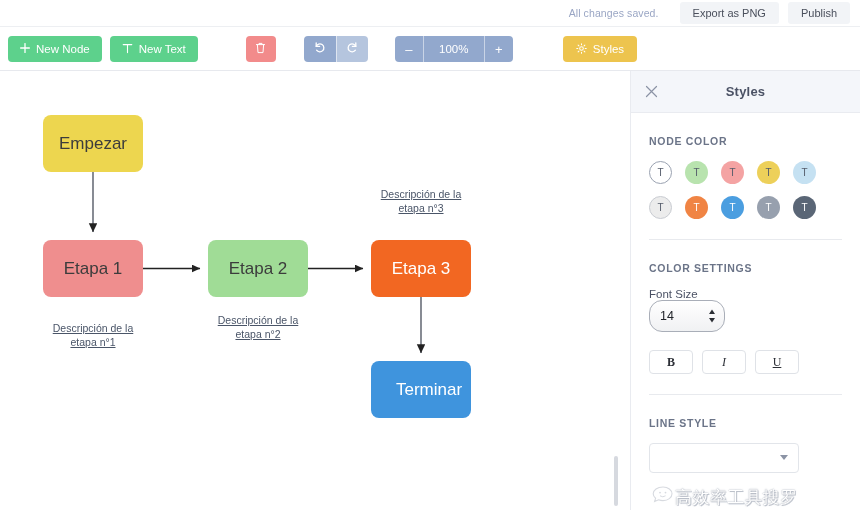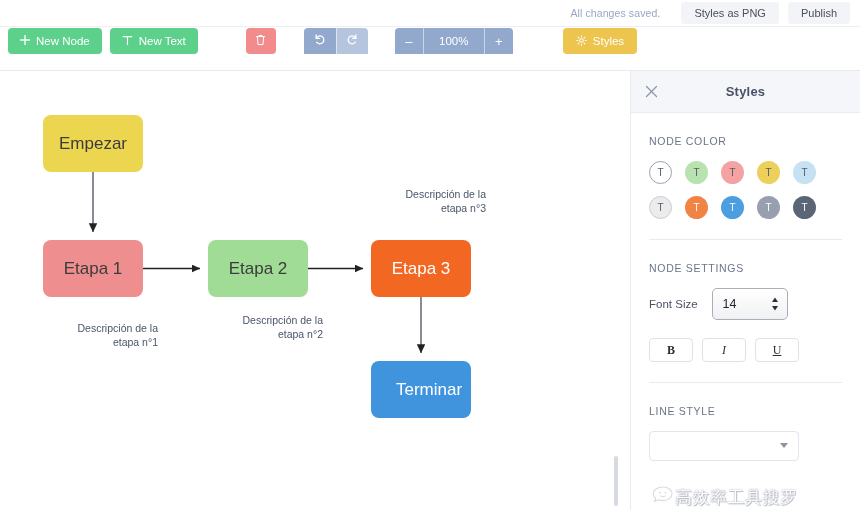--- a/index.html
+++ b/index.html
@@ -25,21 +25,21 @@
   .topbtn {
     background: #f2f4f7; border: none; border-radius: 3px;
     font-size: 11px; color: #4a4f5c; padding: 5px 13px;
     font-family: "Liberation Sans", sans-serif; cursor: pointer;
     margin-left: 9px; white-space: nowrap;
   }
 
   
   .toolbar {
     position: absolute; left: 0; top: 28px; width: 860px; height: 43px;
-    background: #ffffff; display: flex; 
+    background: #ffffff; display: flex; align-items: center;
     padding-left: 8px; border-bottom: 1px solid #e7e9ee;
   }
   .btn-green {
     background: #5dd18c; color: #ffffff; border: none; border-radius: 4px;
     height: 26px; padding: 0 12px; font-size: 11.5px;
     font-family: "Liberation Sans", sans-serif; cursor: pointer;
     display: flex; align-items: center; gap: 6px; margin-right: 8px;
   }
   .btn-red {
     background: #f28b8b; color: #ffffff; border: none; border-radius: 4px;
@@ -91,21 +91,21 @@
     font-size: 17px; cursor: pointer; user-select: none;
   }
   .n-empezar { left: 42px; top: 44px;  width: 100px; height: 57px; background: #edd64f; color: #3c3c3c; }
   .n-etapa1  { left: 42px; top: 169px; width: 100px; height: 57px; background: #ef8e8e; color: #3c3c3c; }
   .n-etapa2  { left: 207px; top: 169px; width: 100px; height: 57px; background: #a0dc96; color: #3c3c3c; }
   .n-etapa3  { left: 370px; top: 169px; width: 100px; height: 57px; background: #f26722; color: #ffffff; }
   .n-terminar{ left: 370px; top: 290px; width: 100px; height: 57px; background: #3f94dd; color: #ffffff; padding-left: 16px; }
 
   .desc {
     position: absolute; font-size: 10.5px; color: #4a5568;
-    text-align: right; width: 130px; line-height: 1.35; user-select: none;
+    text-align: center; width: 130px; line-height: 1.35; user-select: none; text-decoration: underline;
   }
   .d1 { left: 27px;  top: 250px; }
   .d2 { left: 192px; top: 242px; }
   .d3 { left: 355px; top: 116px; }
 
   .edges { position: absolute; left: 0; top: 0; width: 620px; height: 439px; pointer-events: none; }
 
   .scrollbar-v {
     position: absolute; right: 3px; top: 385px; width: 4px; height: 50px;
     background: #d6d9df; border-radius: 2px; cursor: pointer;
@@ -124,37 +124,37 @@
   .panel-close {
     position: absolute; left: 13px; top: 13px; width: 15px; height: 15px;
     cursor: pointer; color: #8b93a5;
   }
   .panel-title {
     width: 100%; text-align: center; font-size: 13px;
     color: #4b5265; font-weight: bold; letter-spacing: .2px;
   }
   .panel-body { padding: 0 18px; }
   .sec-label {
-    font-size: 10.5px; font-weight: normal; color: #6b7488;
+    font-size: 10.5px; font-weight: bold; color: #6b7488;
     letter-spacing: .7px; margin-top: 22px; margin-bottom: 14px;
   }
   .swatch-row { display: flex; gap: 13px; margin-bottom: 12px; }
   .swatch {
     width: 23px; height: 23px; border-radius: 50%;
     display: flex; align-items: center; justify-content: center;
     font-size: 10px; cursor: pointer; color: #555c6b;
   }
   .swatch.outline { background: #ffffff; border: 1px solid #9aa2b1; }
   .divider { height: 1px; background: #e8eaee; margin-top: 20px; }
 
-  .fontrow { display: flex; align-items: center; margin-top: 12px; }
+  .fontrow { display: flex; margin-top: 12px; flex-direction: column; }
   .fontlabel { font-size: 11.5px; color: #4b5265; margin-right: 14px; }
   .stepper {
     position: relative; width: 76px; height: 32px;
-    border: 1px solid #a9aeb8; border-radius: 5px;
+    border: 1px solid #a9aeb8; border-radius: 13px;
     background: linear-gradient(#ffffff, #f0f1f3);
     display: flex; align-items: center; padding-left: 10px;
     font-size: 12.5px; color: #22252b; cursor: pointer;
   }
   .stepper-arrows {
     position: absolute; right: 8px; top: 50%; transform: translateY(-50%);
     display: flex; flex-direction: column; gap: 2px; line-height: 0;
   }
   .bius { display: flex; gap: 9px; margin-top: 18px; }
   .bius-btn {
@@ -187,21 +187,21 @@
     font-family: "DejaVu Sans", sans-serif;
   }
 </style>
 </head>
 <body>
 
 <div class="app">
 
   <div class="topbar">
     <span class="saved-text">All changes saved.</span>
-    <button class="topbtn">Styles as PNG</button>
+    <button class="topbtn">Export as PNG</button>
     <button class="topbtn">Publish</button>
   </div>
 
   <div class="toolbar">
     <button class="btn-green">
       <span>
         <svg width="10" height="10" viewBox="0 0 10 10">
             <path d="M5 0.6 V9.4 M0.6 5 H9.4" stroke="#ffffff" stroke-width="1.3" stroke-linecap="round"></path>
           </svg>
       </span>
@@ -320,21 +320,21 @@
       <div class="swatch-row">
         <span class="swatch" style="background:#ececec;border:1px solid #c9ccd2">T</span>
         <span class="swatch" style="background:#f08444;color:#ffffff">T</span>
         <span class="swatch" style="background:#4b9ee0;color:#ffffff">T</span>
         <span class="swatch" style="background:#97a0ae;color:#ffffff">T</span>
         <span class="swatch" style="background:#5a6676;color:#ffffff">T</span>
       </div>
 
       <div class="divider"></div>
 
-      <div class="sec-label">NODE SETTINGS</div>
+      <div class="sec-label">COLOR SETTINGS</div>
 
       <div class="fontrow">
         <span class="fontlabel">Font Size</span>
         <div class="stepper">
           <span>14</span>
           <span class="stepper-arrows">
             <svg width="8" height="6" viewBox="0 0 8 6">
                 <path d="M4 0.6 L7 5 H1 z" fill="#2b2e34"></path>
               </svg>
             <svg width="8" height="6" viewBox="0 0 8 6">

